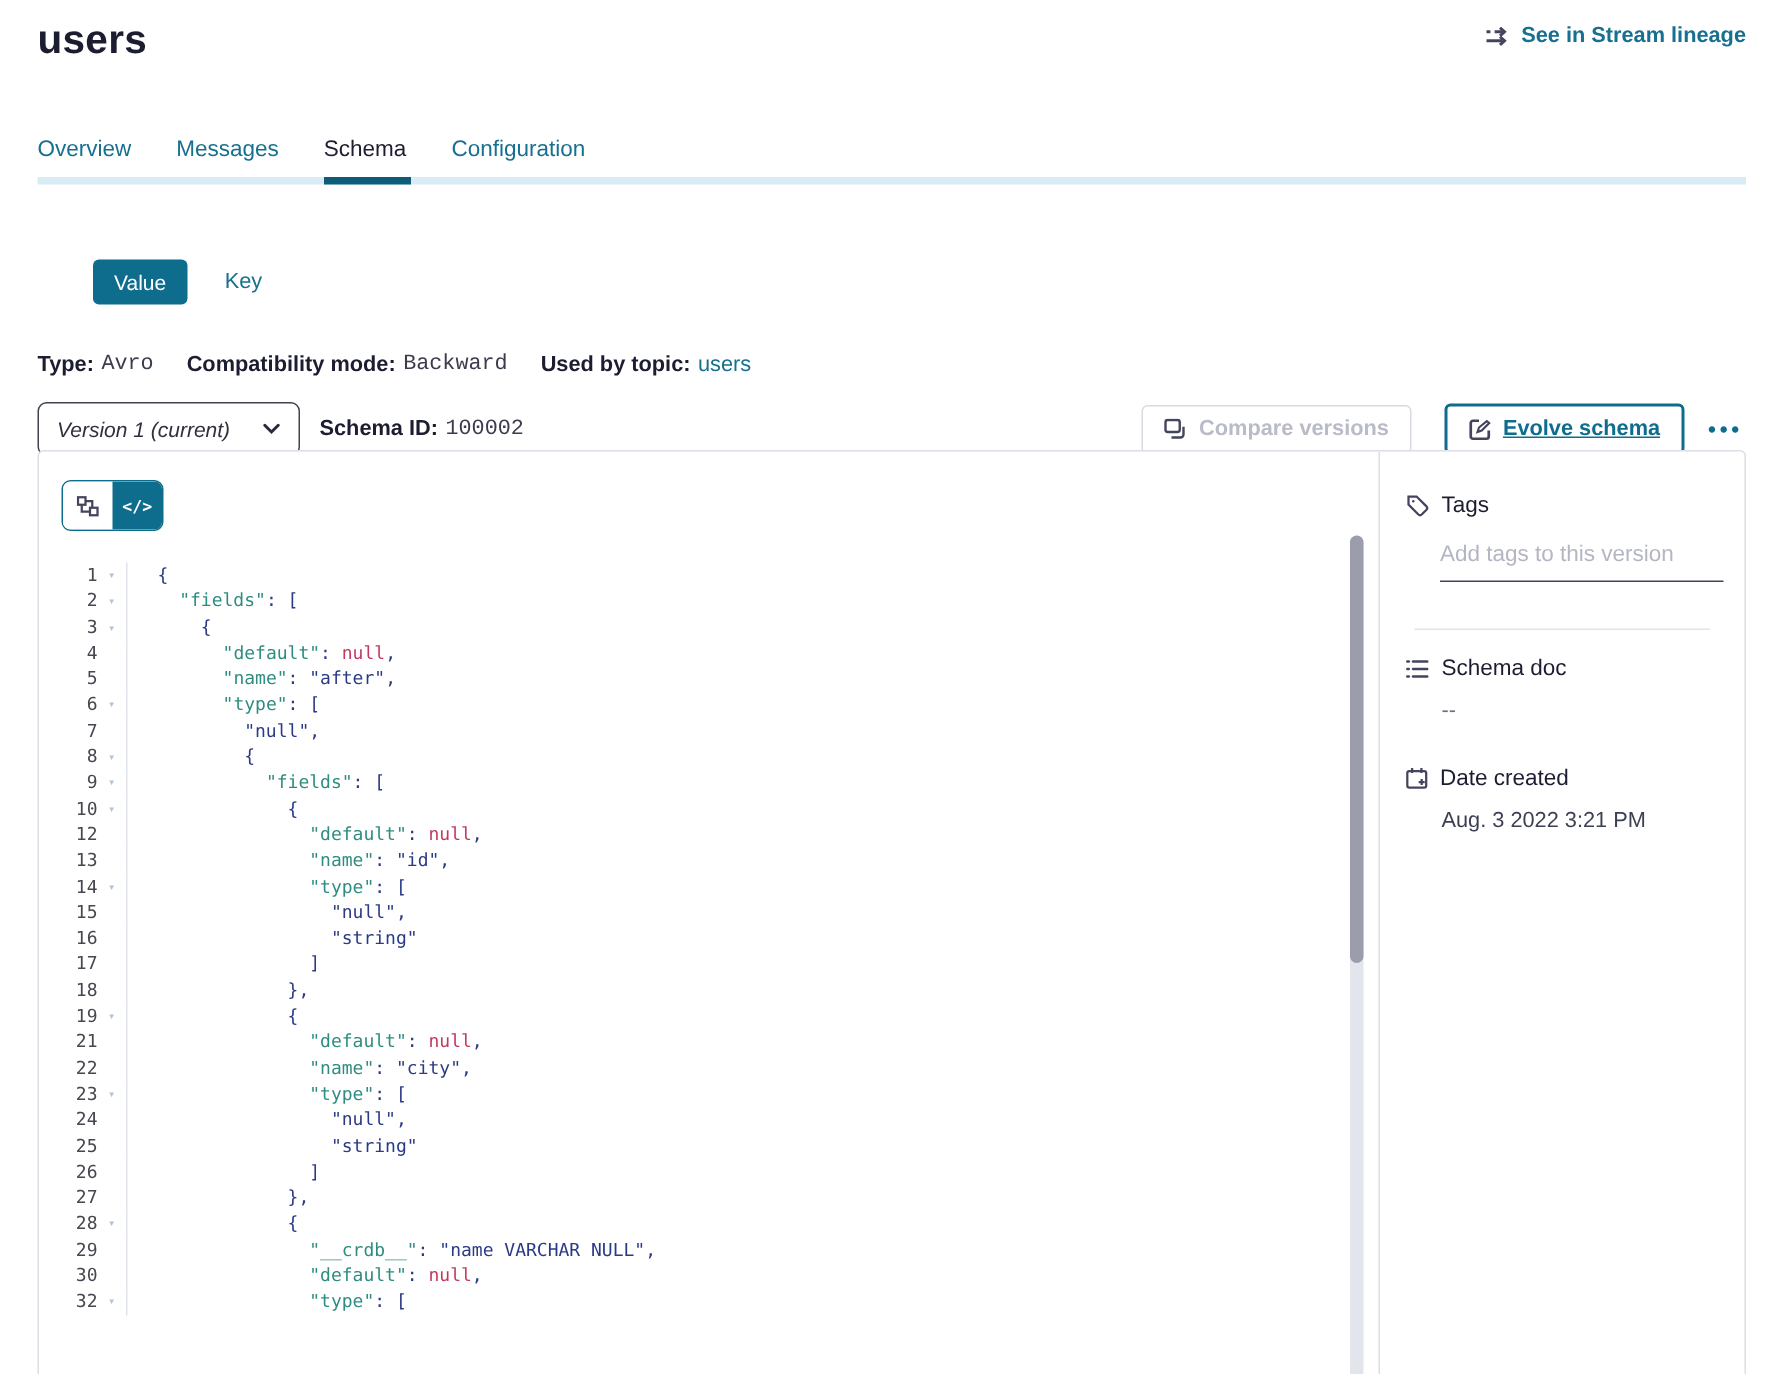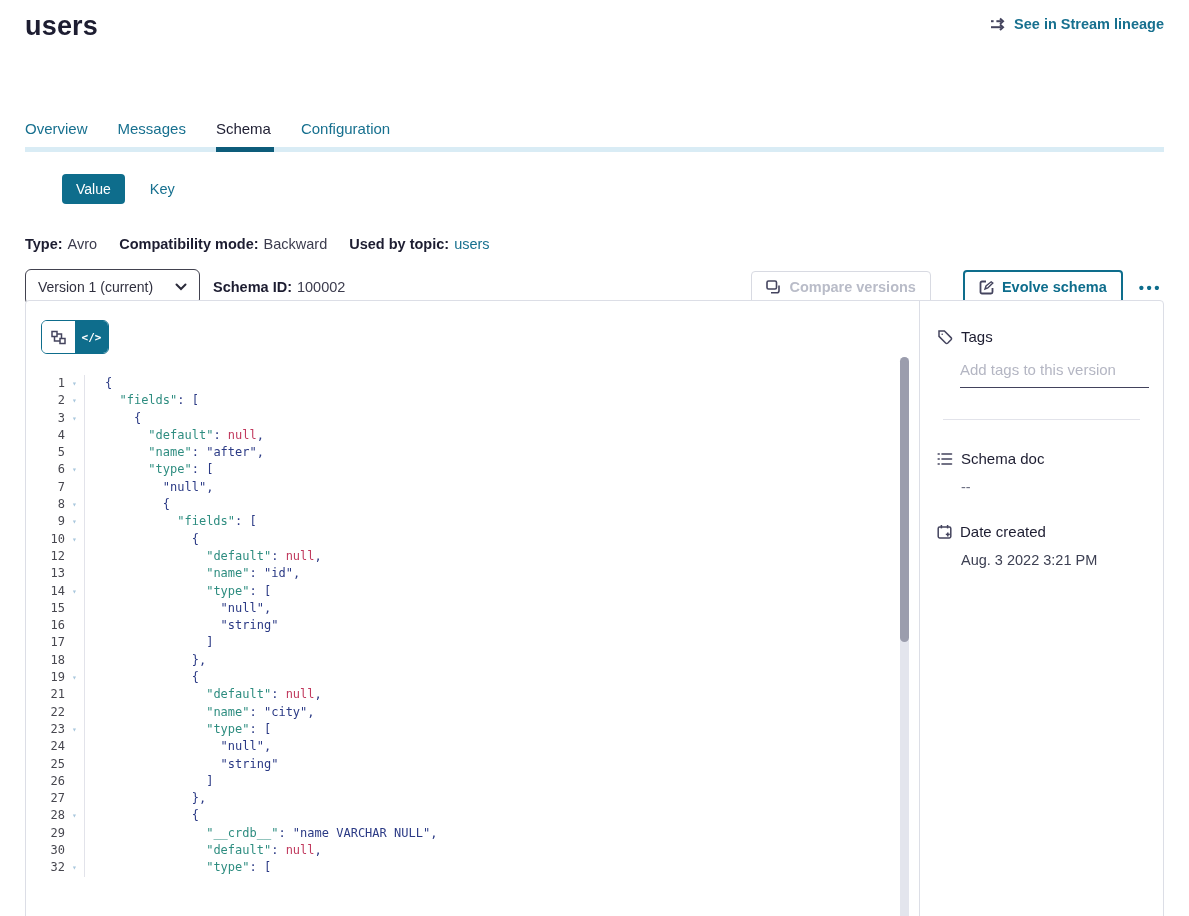--- a/index.html
+++ b/index.html
@@ -7,53 +7,53 @@
   body { font-family:"Liberation Sans", sans-serif; color:var(--text-dark,#1d1d31); }
   .viewport { position:relative; width:1189px; height:916px; overflow:hidden; background:#fff; }
   .content { padding:0 25px; position:relative; }
 
   
   .page-title { font-size:27px; font-weight:700; letter-spacing:.2px; padding-top:11px; color:var(--text-dark,#1d1d31); }
   .lineage-link { position:absolute; top:16px; right:25px; display:flex; align-items:center; gap:7px;
     color:var(--link,#17708f); font-size:14.5px; font-weight:700; cursor:pointer; }
 
   
-  .tabbar { position:relative; margin-top:78px; }
+  .tabbar { position:relative; margin-top:49px; }
   .tabs { display:flex; gap:30px; }
   .tab { font-size:15px; padding-bottom:10px; color:var(--link,#17708f); font-weight:500; cursor:pointer; }
   .tab.active { color:var(--text-dark,#1d1d31); font-weight:400; }
   .tab-track { position:relative; height:5px; background:var(--tab-track,#d9ecf5); }
   .tab-indicator { position:absolute; top:0; height:5px; background:var(--tab-active-bar,#0d5c7a); }
 
   
-  .vk-row { margin-top:22px; display:flex; align-items:center;padding-left:37px; }
+  .vk-row { margin-top:50px; display:flex; align-items:center;padding-left:37px; }
   .vk-active { background:var(--accent,#0e6d8c); color:#fff; font-size:14px; font-weight:500;
     border:none; border-radius:4px; padding:7px 14px; cursor:pointer; }
   .vk-link { margin-left:25px; color:var(--link,#17708f); font-size:14.5px; font-weight:500; cursor:pointer; }
 
   
   .meta-row { margin-top:32px; font-size:14.5px; display:flex; gap:22px; }
   .meta-item { display:flex; gap:5px; }
   .meta-label { font-weight:700; color:var(--text-dark,#1d1d31); }
-  .meta-value { color:var(--text-body,#3c3c4e); }
+  .meta-value { color:var(--text-body,#3c3c4e);font-family:Liberation Mono, monospace; }
   .meta-link { color:var(--link,#17708f); cursor:pointer; }
 
   
   .version-row { margin-top:17px; display:flex; align-items:center; }
   .version-select { width:175px; height:36px; border:1.5px solid #42424f; border-radius:6px;
     display:flex; align-items:center; justify-content:space-between; padding:0 12px;
-    font-size:14px; color:#30303f; cursor:pointer; background:#fff; }
+    font-size:14px; color:#30303f; cursor:pointer; background:#fff;font-style:italic; }
   .schema-id { margin-left:13px; font-size:14.5px; display:flex; gap:5px; }
   .btn-group { margin-left:auto; display:flex; align-items:center; }
   .btn-compare { display:flex; align-items:center; gap:8px; height:33px; padding:0 14px;
     border:1px solid #d8dae2; border-radius:4px; background:#fff; color:var(--muted,#b9bcc8);
     font-size:14.5px; font-weight:600; cursor:default; }
-  .btn-evolve { display:flex; align-items:center; gap:8px; height:34px; padding:0 14px; margin-left:32px;
+  .btn-evolve { display:flex; align-items:center; gap:8px; height:34px; padding:0 14px; margin-left:22px;
     border:2px solid var(--accent,#0e6d8c); border-radius:4px; background:#fff;
-    color:var(--accent,#0e6d8c); font-size:14.5px; font-weight:700; cursor:pointer; }
+    color:var(--accent,#0e6d8c); font-size:14.5px; font-weight:700; cursor:pointer;text-decoration:underline; }
   .btn-more { margin-left:14px; color:var(--accent,#0e6d8c); font-size:15px; font-weight:700;
     letter-spacing:2.5px; cursor:pointer; line-height:1; padding:4px 2px; }
 
   
   .panel { position:absolute; top:300px; left:25px; width:1139px; height:716px;
     border:1px solid var(--border,#dcdee6); border-radius:4px; display:flex; overflow:hidden; background:#fff; }
   .code-pane { flex:1; position:relative; padding:19px 0 0 15px; overflow:hidden; }
 
   .view-toggle { display:inline-flex; border:1px solid var(--accent,#0e6d8c); border-radius:6px; overflow:hidden; }
   .seg { width:33px; height:32px; display:grid; place-items:center; cursor:pointer; }
@@ -79,21 +79,21 @@
   
   .side-pane { width:244px; flex:none; border-left:1px solid var(--border,#dcdee6); padding:27px 15px 0 17px; }
   .side-header { display:flex; align-items:center; gap:8px; font-size:15px; font-weight:400;
     color:var(--text-dark,#1d1d31); }
   .side-icon { color:#44445e; display:inline-flex; flex:none; }
   .tags-input { display:block; margin:16px 0 0 23px; width:189px; border:none;
     border-bottom:1.5px solid #42425c; font-size:15px; padding:0 0 9px 0; outline:none;
     font-family:"Liberation Sans",sans-serif; color:var(--text-body,#3c3c4e); background:transparent; }
   .tags-input::placeholder { color:#b4b6c3; }
   .side-divider { border:none; border-top:1px solid #e2e3ea; margin:31px 8px 0 6px; }
-  .side-section { margin-top:30px; }
+  .side-section { margin-top:17px; }
   .side-value { margin:12px 0 0 24px; font-size:14.5px; color:#3d4053; }
   .side-value.dim { color:#6e7183; }
 </style>
 </head>
 <body>
 
 <div class="viewport">
   <div class="content">
 
     <h1 class="page-title">users</h1>

